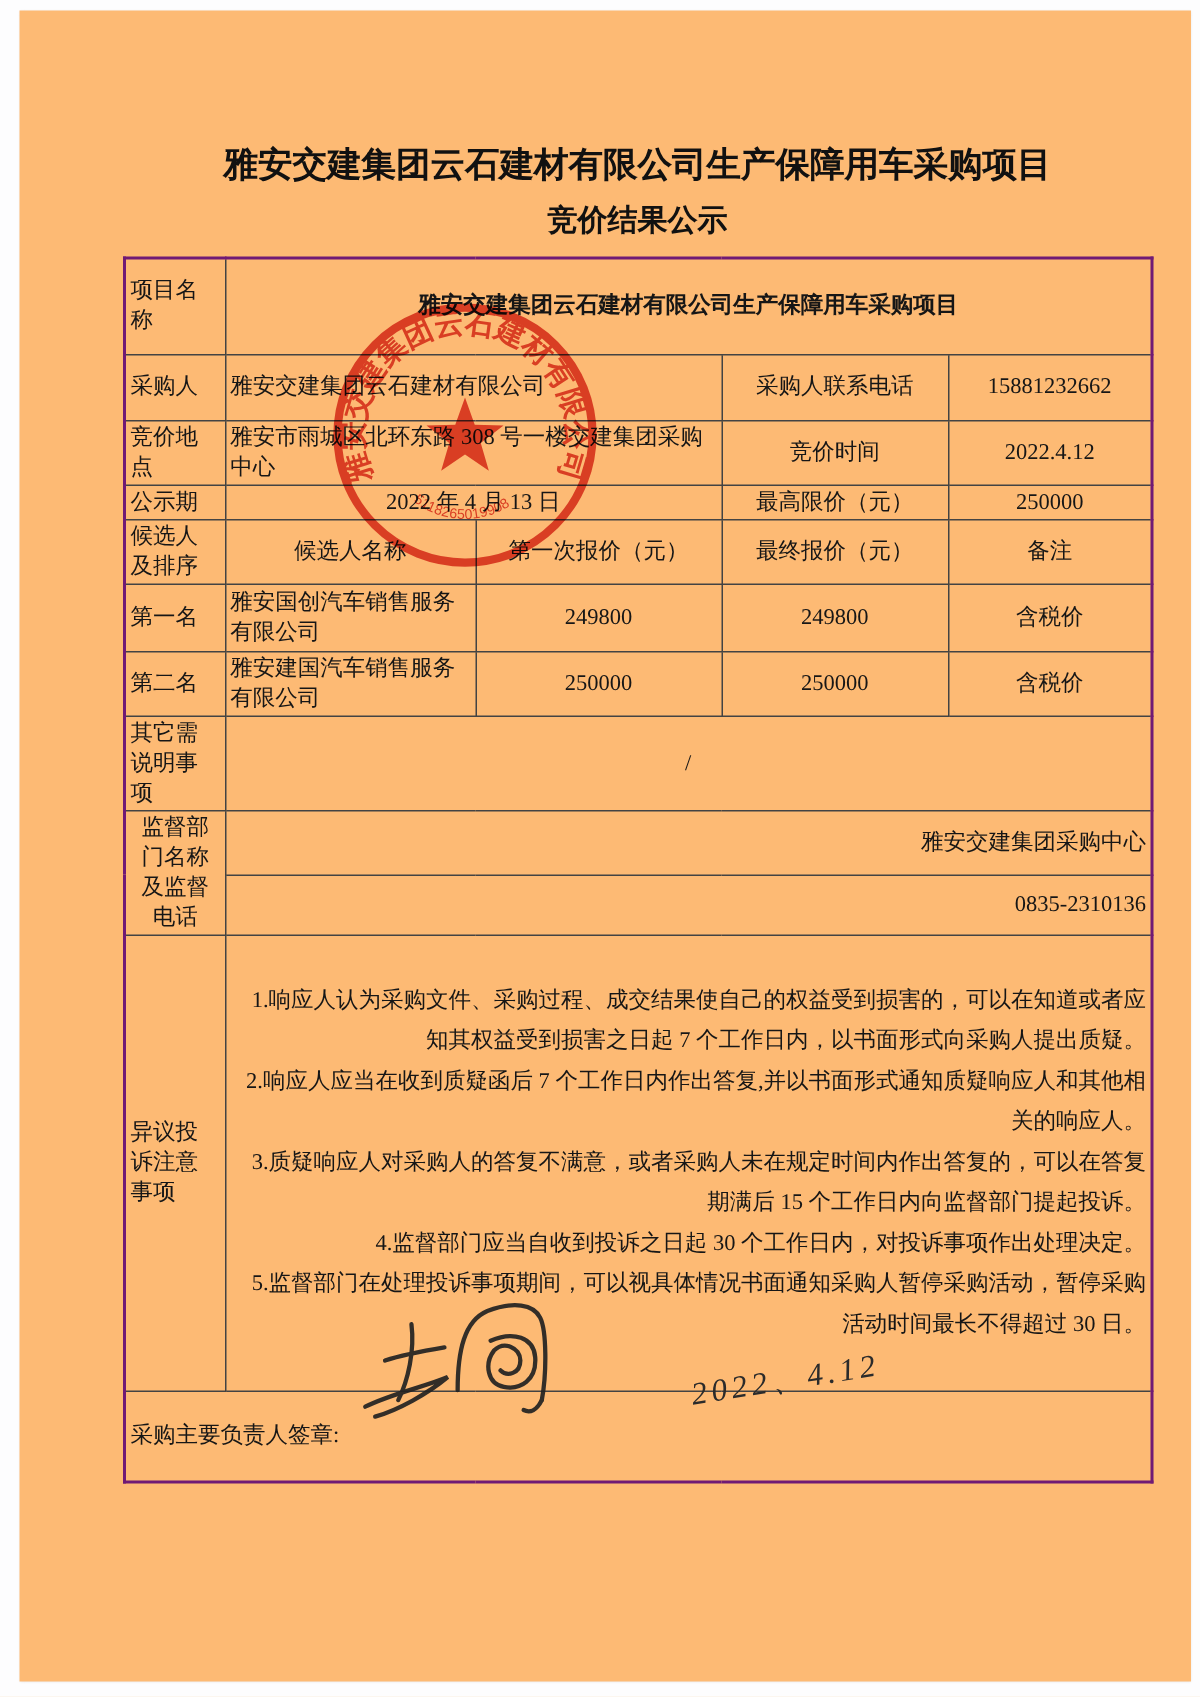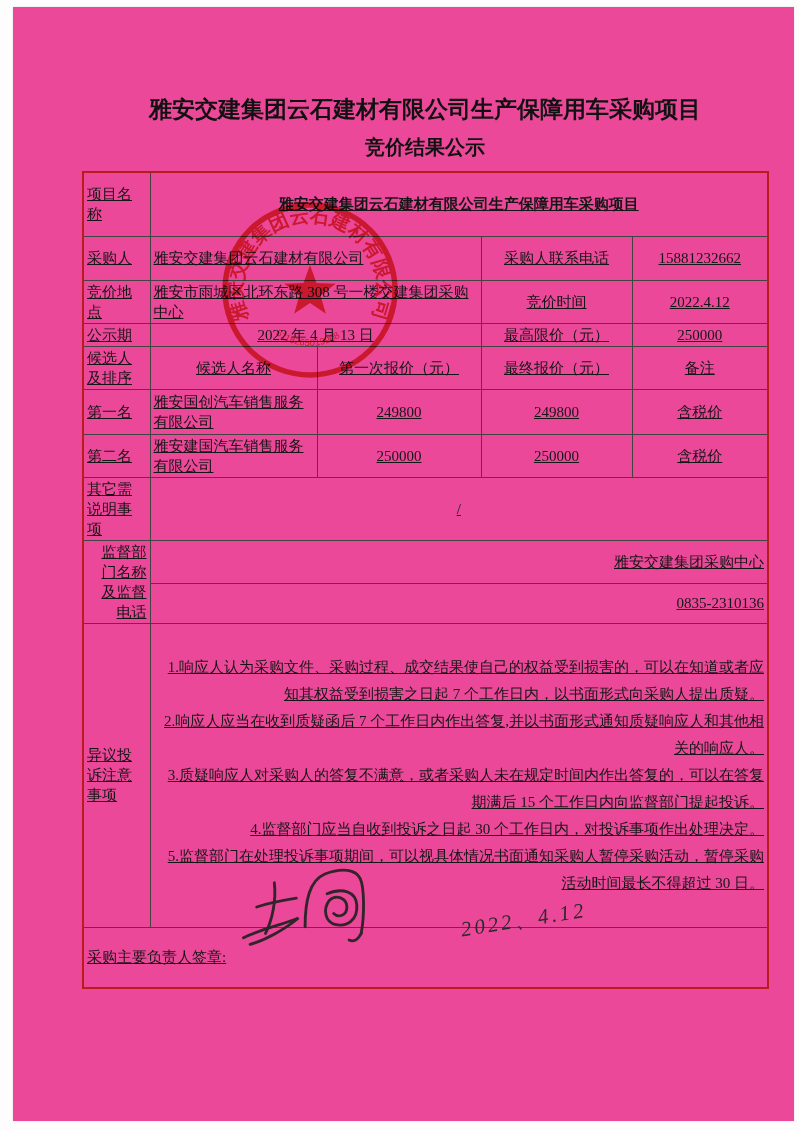--- a/index.html
+++ b/index.html
@@ -5,39 +5,39 @@
   * { margin:0; padding:0; box-sizing:border-box; }
   html,body { background:#fbfbfc; }
   .page {
     position:relative; width:800px; height:1131px; margin:0 auto;
     background:#fdfdfe; overflow:hidden;
     font-family:"Liberation Serif","DejaVu Serif",serif;
     color:#151515;
   }
   .paper {
     position:absolute; left:13px; top:7px; width:781px; height:1114px;
-    background:#ec4899;
+    background:#fdba74;
     box-shadow:0 0 2px rgba(0,0,0,.12);
   }
   .doc-title {
     position:absolute; left:69px; top:88px; width:686px;
     text-align:center; font-weight:700; color:#111;
   }
   .doc-title .t1 { font-size:23px; line-height:30px; }
   .doc-title .t2 { font-size:20px; line-height:28px; margin-top:8px; }
 
   table.main {
     position:absolute; left:69px; top:164px; width:686px;
     border-collapse:collapse; table-layout:fixed;
     font-size:15px; color:#161616;
   }
-  table.main { border:2px solid #b91c1c;text-decoration:underline; }
+  table.main { border:2px solid #701a75; }
   table.main td { border:1px solid #434343; padding:1px 3px; vertical-align:middle; line-height:20px; }
   td.lab  { text-align:left; padding-left:4px; }
-  td.labc { text-align:right; padding-left:2px; padding-right:2px; }
+  td.labc { text-align:center; padding-left:2px; padding-right:2px; }
   td.c    { text-align:center; }
   td.l    { text-align:left; padding-left:5px; }
   td.bold { font-weight:700; }
   td.slash   { text-align:center; padding-right:150px; }
   td.superv  { text-align:right; padding-right:85px; }
   td.notes   { vertical-align:middle; padding:6px 8px 6px 4px; }
   .notes .item { line-height:27px; text-align:right; }
   td.signcell { vertical-align:top; padding:8px 4px;margin-left:16px; }
 
   .stamp {

